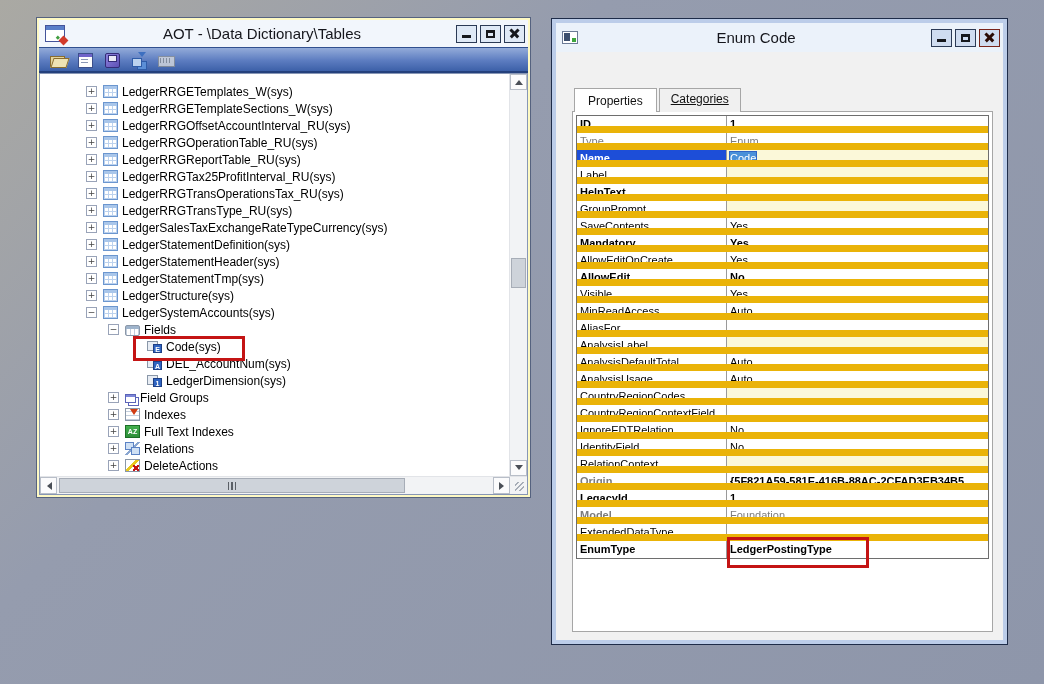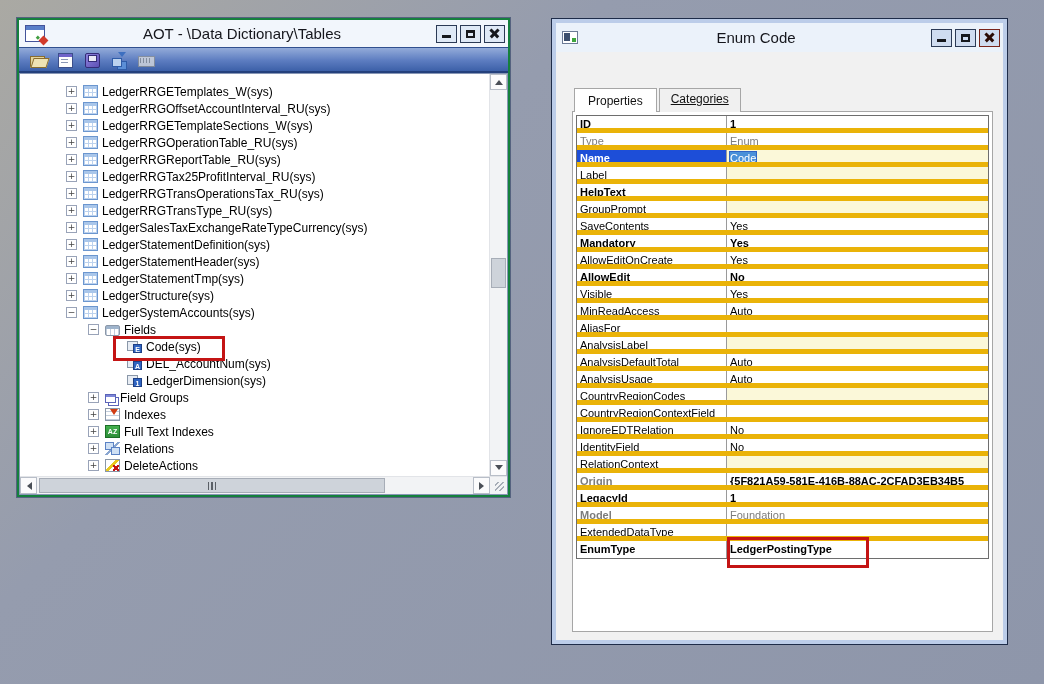--- a/index.html
+++ b/index.html
@@ -6,22 +6,22 @@
   body{
     width:1044px;height:684px;overflow:hidden;position:relative;
     background:linear-gradient(135deg,#aaa9a3 0%,#959cae 35%,#8e96aa 100%);
     font-family:"Liberation Sans",sans-serif;
     -webkit-font-smoothing:antialiased;
   }
   .window{position:absolute;box-sizing:border-box;}
 
   
   #aot{
-    left:16px;top:17px;width:495px;height:481px;
-    border:1px solid #55627f;background:#15803d;padding:2px;
+    left:36px;top:17px;width:495px;height:481px;
+    border:1px solid #55627f;background:#fef9c3;padding:2px;
     display:flex;flex-direction:column;
   }
   .titlebar{height:27px;display:flex;align-items:center;background:#f2f6fc;flex:none;}
   .titlebar .apptitle{flex:1;text-align:center;font-size:15px;color:#15161c;white-space:nowrap;overflow:hidden;}
   .winbtns{display:flex;gap:3px;margin:0 3px;flex:none;}
   .wbtn{width:21px;height:18px;box-sizing:border-box;border:1px solid #2b3a55;background:#dfe9f6;
         display:flex;align-items:center;justify-content:center;position:relative;}
   .wbtn .minbar{width:9px;height:3px;background:#16181d;margin-top:6px;}
   .wbtn .maxbox{width:9px;height:8px;box-sizing:border-box;border:2px solid #16181d;border-top-width:3px;background:transparent;}
   .wbtn .xbar{position:absolute;width:11px;height:2.5px;background:#16181d;}
@@ -129,21 +129,21 @@
   .enum-app-icon::before{content:"";position:absolute;left:1px;top:1px;width:6px;height:8px;background:#3c4f6e;}
   .enum-app-icon::after{content:"";position:absolute;right:1px;bottom:1px;width:4px;height:4px;background:#3da53d;}
   #enum .wbtn{background:#cfdcf0;}
   .content2{flex:1;background:#f1f1f1;display:flex;flex-direction:column;padding:8px 10px 8px 16px;min-height:0;}
   .tabs{display:flex;height:24px;margin-bottom:-1px;position:relative;z-index:3;padding-left:2px;margin-top:28px;}
   .tab{font-size:12px;color:#111;box-sizing:border-box;border:1px solid #a6a6a6;border-bottom:none;cursor:default;}
   .tab.active{background:#fff;padding:5px 13px 5px;z-index:4;}
   .tab.inactive{background:#f0f0f0;padding:3px 11px 4px;margin-left:2px;text-decoration:underline;}
   .tab-panel{flex:1;background:#fff;border:1px solid #a6a6a6;padding:3px;min-height:0;position:relative;z-index:1;}
   .pgrid{border:1px solid #6e6e6e;}
-  .prow{display:flex;height:17px;box-sizing:border-box;border-bottom:5px solid #eab308;position:relative;background:#fff;}
+  .prow{display:flex;height:17px;box-sizing:border-box;border-bottom:7px solid #eab308;position:relative;background:#fff;}
   .prow:last-child{border-bottom:none;}
   .plabel{width:150px;box-sizing:border-box;flex:none;padding:2px 3px 0;font-size:11px;line-height:13px;
     white-space:nowrap;overflow:hidden;border-right:1px solid #9a9a9a;color:#000;}
   .pvalue{flex:1;box-sizing:border-box;padding:2px 3px 0;font-size:11px;line-height:13px;white-space:nowrap;overflow:hidden;color:#000;}
   .b{font-weight:bold;} .g{color:#7c7c7c;}
   .pvalue.yellow{background:#fbf8d9;}
   .plabel.sel{background:#1d4ed8;color:#fff;font-weight:bold;}
   .vtext.selected{background:#4a90d9;color:#fff;outline:1px solid #2f63c4;}
   .anno-grid{position:absolute;left:150px;top:-4px;width:136px;height:25px;border:3px solid #c41414;z-index:5;}
 </style>
@@ -178,26 +178,26 @@
     <div class="tree-body">
       <div class="tree-rows">
           <div class="tree-row lvl1">
     <span class="exp plus"></span>
     <span class="ticon table-icon"></span>
     <span class="tlabel">LedgerRRGETemplates_W(sys)</span>
   </div>
           <div class="tree-row lvl1">
     <span class="exp plus"></span>
     <span class="ticon table-icon"></span>
+    <span class="tlabel">LedgerRRGETemplateSections_W(sys)</span>
+  </div>
+          <div class="tree-row lvl1">
+    <span class="exp plus"></span>
+    <span class="ticon table-icon"></span>
     <span class="tlabel">LedgerRRGOffsetAccountInterval_RU(sys)</span>
-  </div>
-          <div class="tree-row lvl1">
-    <span class="exp plus"></span>
-    <span class="ticon table-icon"></span>
-    <span class="tlabel">LedgerRRGETemplateSections_W(sys)</span>
   </div>
           <div class="tree-row lvl1">
     <span class="exp plus"></span>
     <span class="ticon table-icon"></span>
     <span class="tlabel">LedgerRRGOperationTable_RU(sys)</span>
   </div>
           <div class="tree-row lvl1">
     <span class="exp plus"></span>
     <span class="ticon table-icon"></span>
     <span class="tlabel">LedgerRRGReportTable_RU(sys)</span>

